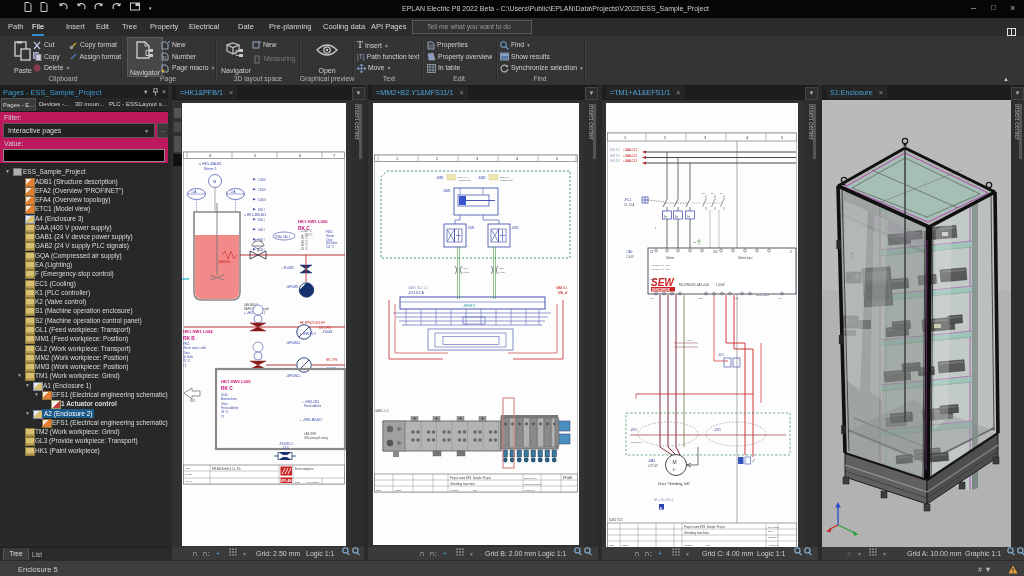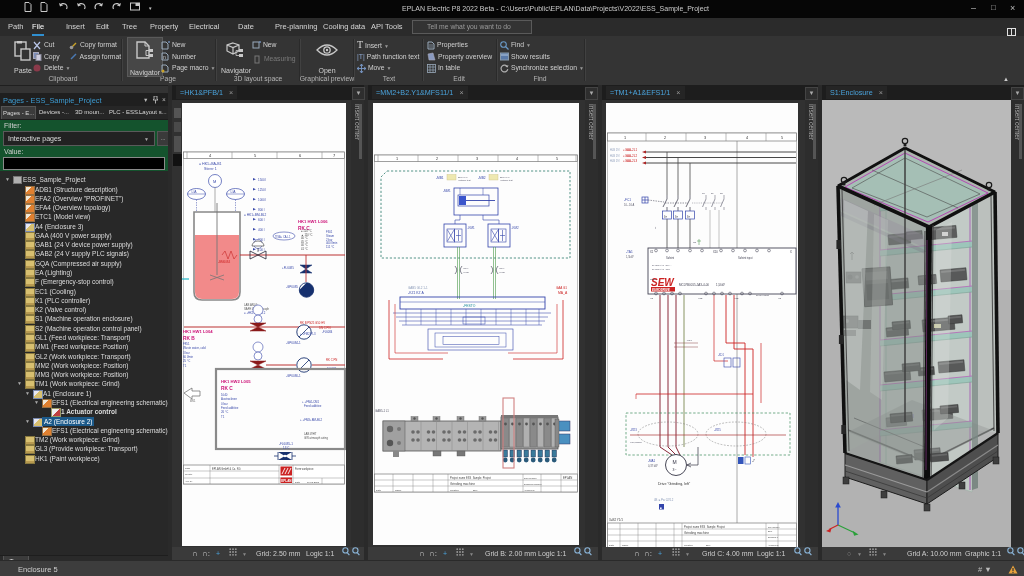--- a/index.html
+++ b/index.html
@@ -18,21 +18,21 @@
 #searchbox{position:absolute;left:412px;top:2px;width:104px;height:12px;background:#333;border:1px solid #5a5a5a;color:#9b9b9b;font-size:6.8px;line-height:12px;padding-left:14px;}
 
 #ribbon{left:0;top:36px;width:1024px;height:49px;background:#343434;border-bottom:1px solid #1f1f1f;}
 .rsep{position:absolute;top:3px;width:1px;height:42px;background:#2a2a2a;border-right:1px solid #414141;}
 .rlabel{position:absolute;top:39px;font-size:6.8px;color:#b5b5b5;width:90px;text-align:center;}
 .rsm{position:absolute;font-size:6.8px;color:#d0d0d0;height:12px;line-height:12px;}
 .rbig{position:absolute;top:2px;width:34px;height:36px;text-align:center;font-size:7px;color:#d0d0d0;}
 .rbig .lbl{position:absolute;bottom:0;width:100%;}
 .ric{display:inline-block;vertical-align:middle;}
 
-#leftpanel{left:0;top:85px;width:168px;height:475px;background:#14532d;margin-top:8px;}
+#leftpanel{left:0;top:85px;width:168px;height:475px;background:#be185d;}
 #lp-head{position:absolute;left:0;top:0;width:168px;height:13px;background:#1f1f1f;}
 #lp-tabs{position:absolute;left:0;top:13px;width:168px;height:13px;background:#262626;border-bottom:1px solid #1c1c1c;}
 .lptab{position:absolute;top:0;height:12px;font-size:6px;color:#d8d8d8;line-height:13px;padding:0 1px;white-space:nowrap;overflow:hidden;}
 .lptab.active{background:#3b3b3b;border:1px solid #555;border-bottom:none;}
 .tree-row{position:absolute;left:0;height:9px;font-size:6.5px;color:#dedede;white-space:nowrap;line-height:9px;}
 .ticon{display:inline-block;width:8px;height:7px;}
 .iroot{background:#b0b0b0;border:1px solid #777;width:7px;height:6px;}
 .io{background:linear-gradient(135deg,#f0e8d8 35%,#e08030 35%);border:1px solid #9a7040;}
 .iy{background:#d8c070;border:1px solid #8a7a40;box-shadow:inset 0 -2px 0 #b89a50;}
 .ib{background:linear-gradient(135deg,#e8e8f0 35%,#d8c070 35%);border:1px solid #7a8ab0;}
@@ -89,23 +89,23 @@
 
 <div class="abs" id="menubar">
  <span class="mi" style="left:8px">Path</span>
  <span class="mi active" style="left:32px">File</span>
  <span class="mi" style="left:66px">Insert</span>
  <span class="mi" style="left:96px">Edit</span>
  <span class="mi" style="left:122px">Tree</span>
  <span class="mi" style="left:150px">Property</span>
  <span class="mi" style="left:189px">Electrical</span>
  <span class="mi" style="left:238px">Date</span>
- <span class="mi" style="left:275px">Pre-planning</span>
+ <span class="mi" style="left:269px">Pre-planning</span>
  <span class="mi" style="left:323px">Cooling data</span>
- <span class="mi" style="left:371px">API Tools</span>
+ <span class="mi" style="left:371px">API Pages</span>
  <div id="searchbox">Tell me what you want to do</div>
  <span style="position:absolute;left:1007px;top:4px"><svg width="9" height="8" viewBox="0 0 9 8">
         <rect x="0.5" y="0.5" width="8" height="7" fill="none" stroke="#e0e0e0" stroke-width="1"></rect>
         <line x1="4.5" y1="0.5" x2="4.5" y2="7.5" stroke="#e0e0e0" stroke-width="1"></line>
       </svg></span>
 </div>
 
 <div class="abs" id="ribbon">
  <div class="rsep" style="left:121px"></div>
  <div class="rsep" style="left:215px"></div>

